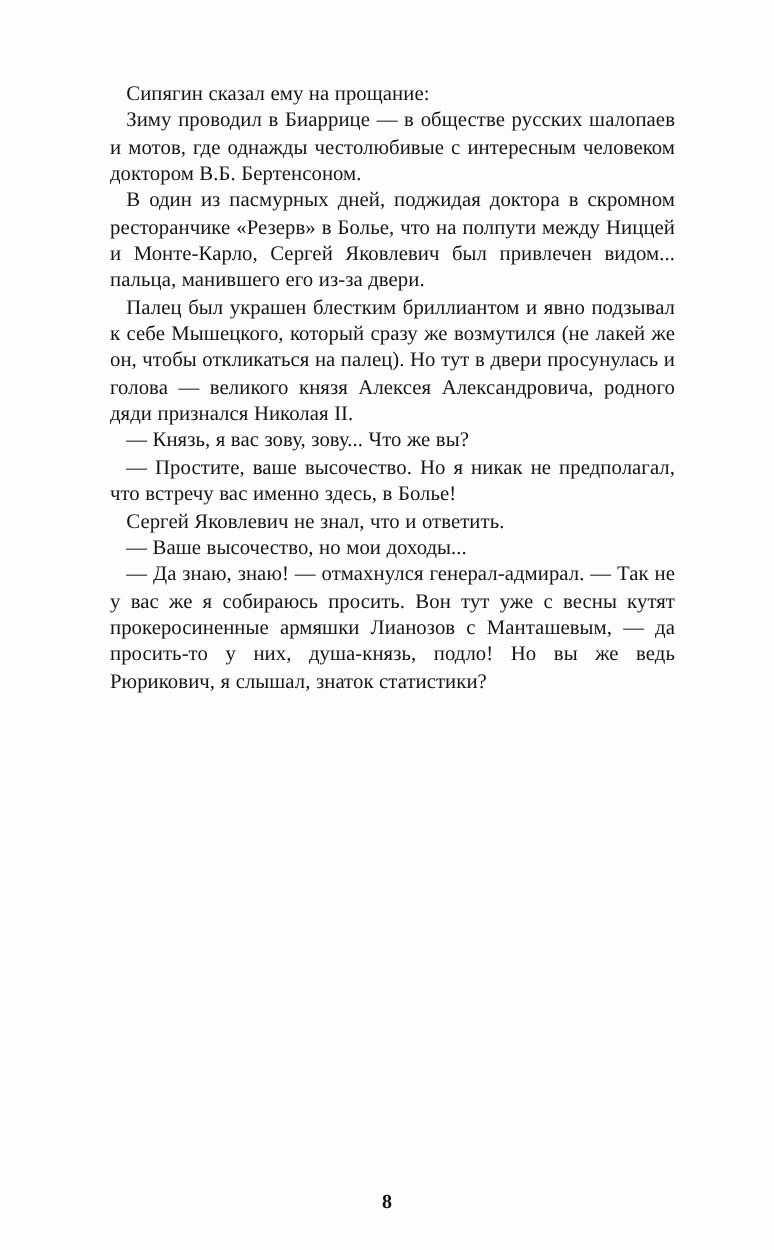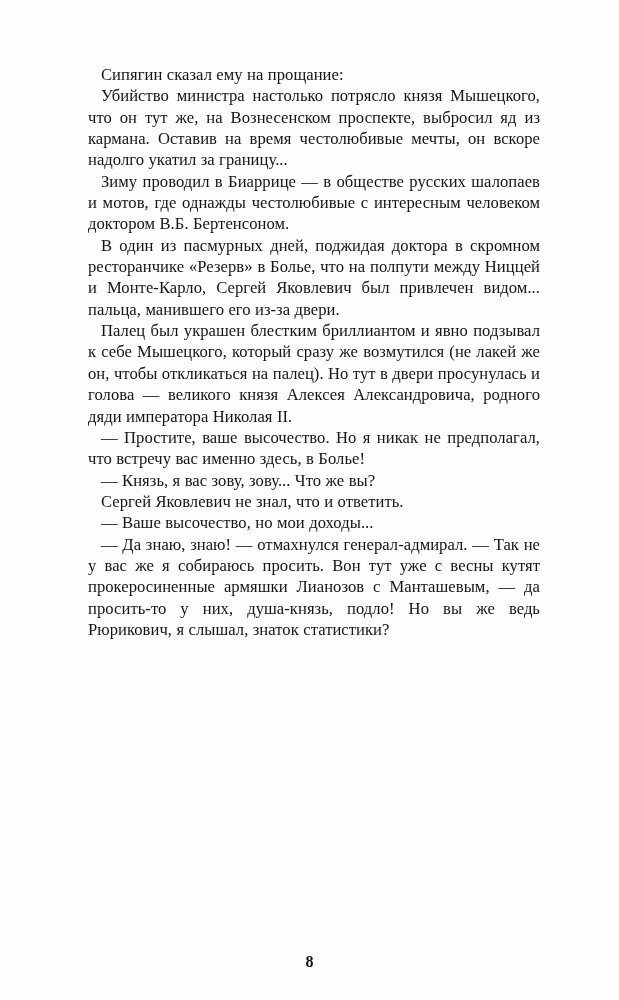--- a/index.html
+++ b/index.html
@@ -54,26 +54,25 @@
     font-family: "Liberation Serif", "DejaVu Serif", serif;
   }
 </style>
 </head>
 <body>
 
 <div class="page">
 
   <div class="text-column">
     <p class="para">Сипягин сказал ему на прощание:</p>
-    <p class="para">Убийство министра настолько потрясло князя Мышецкого, что он тут же, на Вознесенском проспекте, выбросил яд из кармана. Оставив на время честолюбивые мечты, он вскоре надолго укатил за границу...</p>
     <p class="para">Зиму проводил в Биаррице — в обществе русских шалопаев и мотов, где однажды честолюбивые с интересным человеком доктором В.Б. Бертенсоном.</p>
     <p class="para">В один из пасмурных дней, поджидая доктора в скромном ресторанчике «Резерв» в Болье, что на полпути между Ниццей и Монте-Карло, Сергей Яковлевич был привлечен видом... пальца, манившего его из-за двери.</p>
-    <p class="para">Палец был украшен блестким бриллиантом и явно подзывал к себе Мышецкого, который сразу же возмутился (не лакей же он, чтобы откликаться на палец). Но тут в двери просунулась и голова — великого князя Алексея Александровича, родного дяди императора Николая II.</p>
+    <p class="para">Палец был украшен блестким бриллиантом и явно подзывал к себе Мышецкого, который сразу же возмутился (не лакей же он, чтобы откликаться на палец). Но тут в двери просунулась и голова — великого князя Алексея Александровича, родного дяди признался Николая II.</p>
+    <p class="para">— Князь, я вас зову, зову... Что же вы?</p>
     <p class="para">— Простите, ваше высочество. Но я никак не предполагал, что встречу вас именно здесь, в Болье!</p>
-    <p class="para">— Князь, я вас зову, зову... Что же вы?</p>
     <p class="para">Сергей Яковлевич не знал, что и ответить.</p>
     <p class="para">— Ваше высочество, но мои доходы...</p>
     <p class="para">— Да знаю, знаю! — отмахнулся генерал-адмирал. — Так не у вас же я собираюсь просить. Вон тут уже с весны кутят прокеросиненные армяшки Лианозов с Манташевым, — да просить-то у них, душа-князь, подло! Но вы же ведь Рюрикович, я слышал, знаток статистики?</p>
   </div>
 
   <div class="page-number">8</div>
 
 </div>
 
 </body></html>

